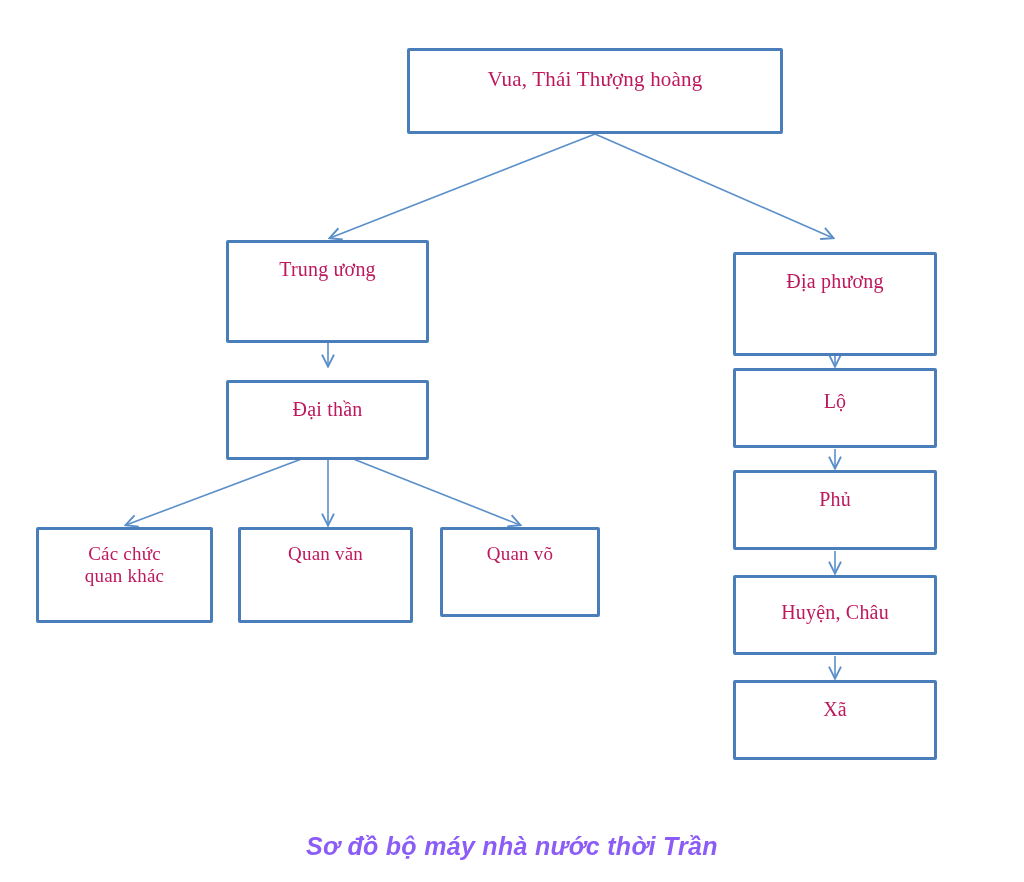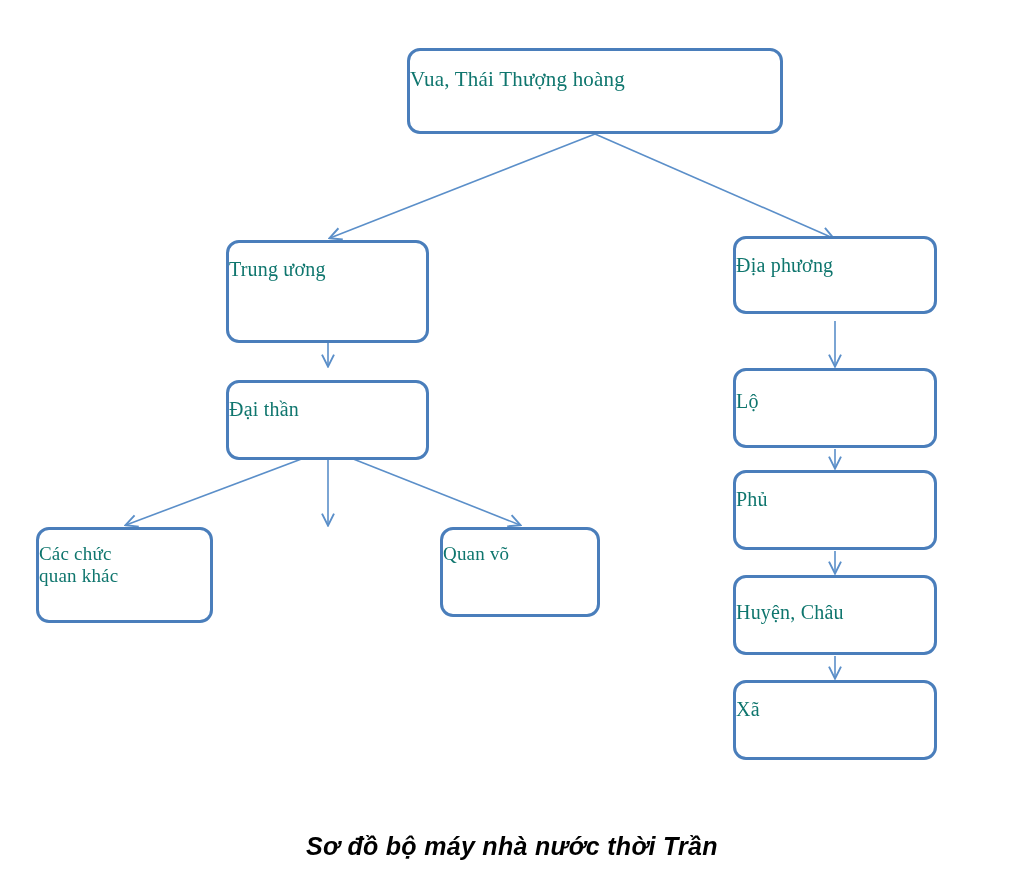--- a/index.html
+++ b/index.html
@@ -25,25 +25,26 @@
     left: 0;
     top: 0;
     width: 1024px;
     height: 882px;
     pointer-events: none;
   }
   .node {
     position: absolute;
     box-sizing: border-box;
     border: 3px solid #4a7ebb;
-    border-radius: 13px;
+    border-radius: 2px;
     background: #ffffff;
     display: block;
+    text-align: center;
     font-family: "Liberation Serif", "DejaVu Serif", serif;
-    color: #0f766e;
+    color: #be185d;
     line-height: 1.18;
     letter-spacing: 0.2px;
     overflow: hidden;
   }
   .node .node-label {
     display: block;
     width: 100%;
     white-space: pre-line;
   }
   
@@ -59,23 +60,23 @@
   #node-trung-uong {
     left: 226px;
     top: 240px;
     width: 203px;
     height: 103px;
     font-size: 20px;
     padding-top: 15px;
   }
   #node-dia-phuong {
     left: 733px;
-    top: 236px;
-    width: 204px;
-    height: 78px;
+    top: 252px;
+    width: 204px;
+    height: 104px;
     font-size: 20px;
     padding-top: 15px;
   }
   
   #node-dai-than {
     left: 226px;
     top: 380px;
     width: 203px;
     height: 80px;
     font-size: 20px;
@@ -142,21 +143,21 @@
   #caption {
     position: absolute;
     left: 0;
     top: 832px;
     width: 1024px;
     text-align: center;
     font-family: "Liberation Sans", "DejaVu Sans", sans-serif;
     font-style: italic;
     font-weight: bold;
     font-size: 25px;
-    color: #000000;
+    color: #8b5cf6;
     letter-spacing: 0.3px;
   }
 </style>
 </head>
 <body>
 
 <div id="canvas">
 
   <svg id="edges" viewBox="0 0 1024 882" width="1024" height="882" xmlns="http://www.w3.org/2000/svg">
     <defs>
@@ -199,20 +200,23 @@
 
   <div class="node" id="node-lo">
     <span class="node-label">Lộ</span>
   </div>
 
   <div class="node" id="node-cac-chuc-quan-khac">
     <span class="node-label">Các chức
 quan khác</span>
   </div>
 
+  <div class="node" id="node-quan-van">
+    <span class="node-label">Quan văn</span>
+  </div>
 
   <div class="node" id="node-quan-vo">
     <span class="node-label">Quan võ</span>
   </div>
 
   <div class="node" id="node-phu">
     <span class="node-label">Phủ</span>
   </div>
 
   <div class="node" id="node-huyen-chau">

